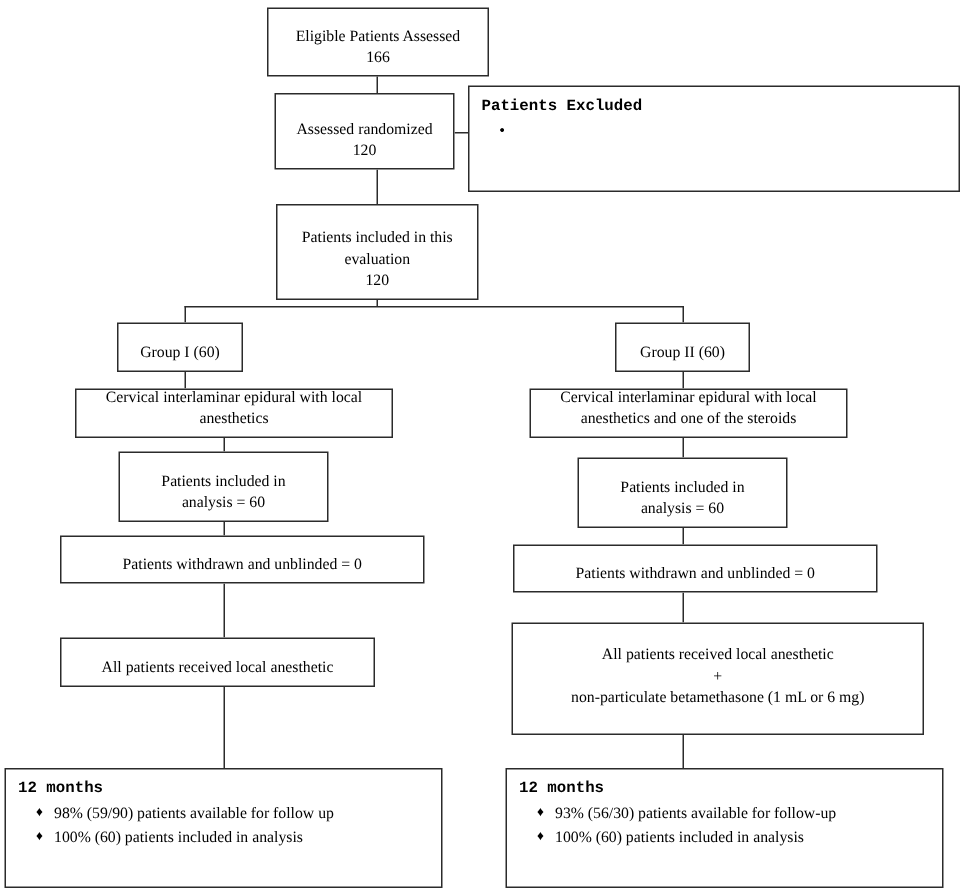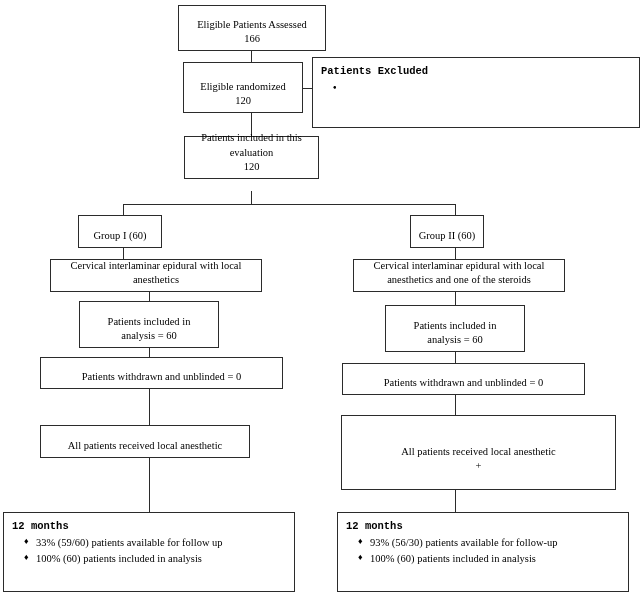--- a/index.html
+++ b/index.html
@@ -105,47 +105,47 @@
 
   <div class="box" style="left:178px; top:5px; width:148px; height:46px;">
     <div class="inner">
       <span class="line2">Eligible Patients Assessed</span>
       <span class="line2">166</span>
     </div>
   </div>
 
   <div class="box" style="left:183px; top:62px; width:120px; height:51px;">
     <div class="inner">
-      <span class="line2">Eligible randomized</span>
+      <span class="line2">Assessed randomized</span>
       <span class="line2">120</span>
     </div>
   </div>
 
   <div class="box left-align" style="left:312px; top:57px; width:328px; height:71px;">
     <div class="inner">
       <span class="title-bold">Patients Excluded</span>
       <ul class="bullet-list bullet-round">
         <li><span class="marker">•</span></li>
         <li><span class="marker">•</span></li>
       </ul>
     </div>
   </div>
 
-  <div class="box" style="left:184px; top:136px; width:135px; height:43px;">
+  <div class="box" style="left:184px; top:136px; width:135px; height:64px;">
     <div class="inner">
       <span class="line2">Patients included in this evaluation</span>
       <span class="line2">120</span>
     </div>
   </div>
 
   <div class="box" style="left:78px; top:215px; width:84px; height:33px;">
     <div class="inner"><span>Group I (60)</span></div>
   </div>
 
-  <div class="box" style="left:410px; top:215px; width:74px; height:33px;">
+  <div class="box" style="left:410px; top:215px; width:90px; height:33px;">
     <div class="inner"><span>Group II (60)</span></div>
   </div>
 
   <div class="box" style="left:50px; top:259px; width:212px; height:33px;">
     <div class="inner">
       <span class="line2">Cervical interlaminar epidural with local</span>
       <span class="line2">anesthetics</span>
     </div>
   </div>
 
@@ -181,28 +181,29 @@
   <div class="box" style="left:40px; top:425px; width:210px; height:33px;">
     <div class="inner">
       <span class="line2">All patients received local anesthetic</span>
     </div>
   </div>
 
   <div class="box" style="left:341px; top:415px; width:275px; height:75px;">
     <div class="inner" style="position:relative; top:-12px;">
       <span class="line2">All patients received local anesthetic</span>
       <span class="line2">+</span>
+      <span class="line2">non-particulate betamethasone (1 mL or 6 mg)</span>
     </div>
   </div>
 
   <div class="box left-align" style="left:3px; top:512px; width:292px; height:80px;">
     <div class="inner">
       <span class="title-bold">12 months</span>
       <ul class="bullet-list bullet-diamond">
-        <li><span class="marker">♦</span><span>33% (59/60) patients available for follow up</span></li>
+        <li><span class="marker">♦</span><span>98% (59/90) patients available for follow up</span></li>
         <li><span class="marker">♦</span><span>100% (60) patients included in analysis</span></li>
       </ul>
     </div>
   </div>
 
   <div class="box left-align" style="left:337px; top:512px; width:292px; height:80px;">
     <div class="inner">
       <span class="title-bold">12 months</span>
       <ul class="bullet-list bullet-diamond">
         <li><span class="marker">♦</span><span>93% (56/30) patients available for follow-up</span></li>

